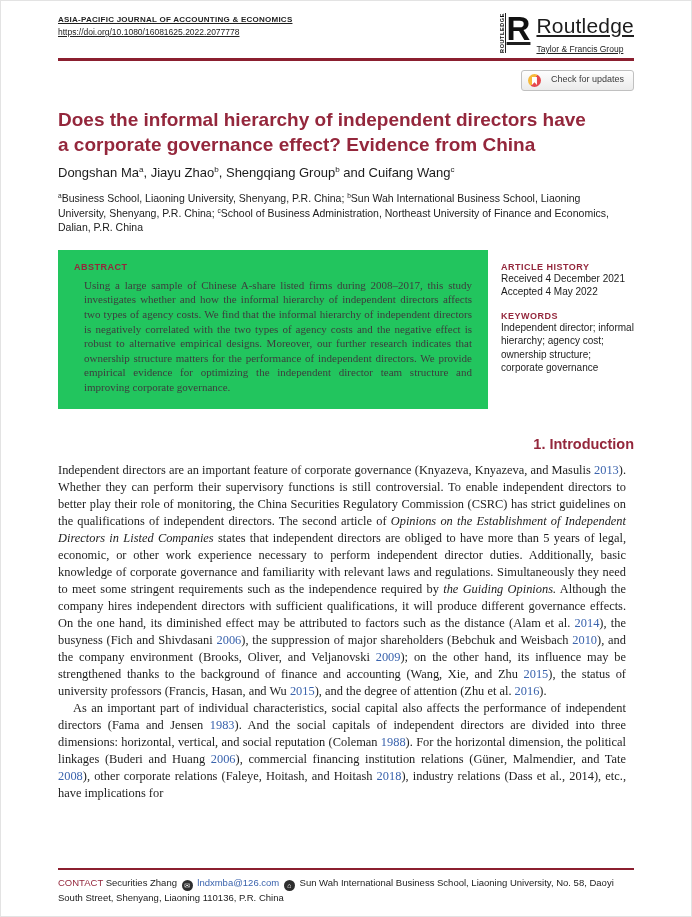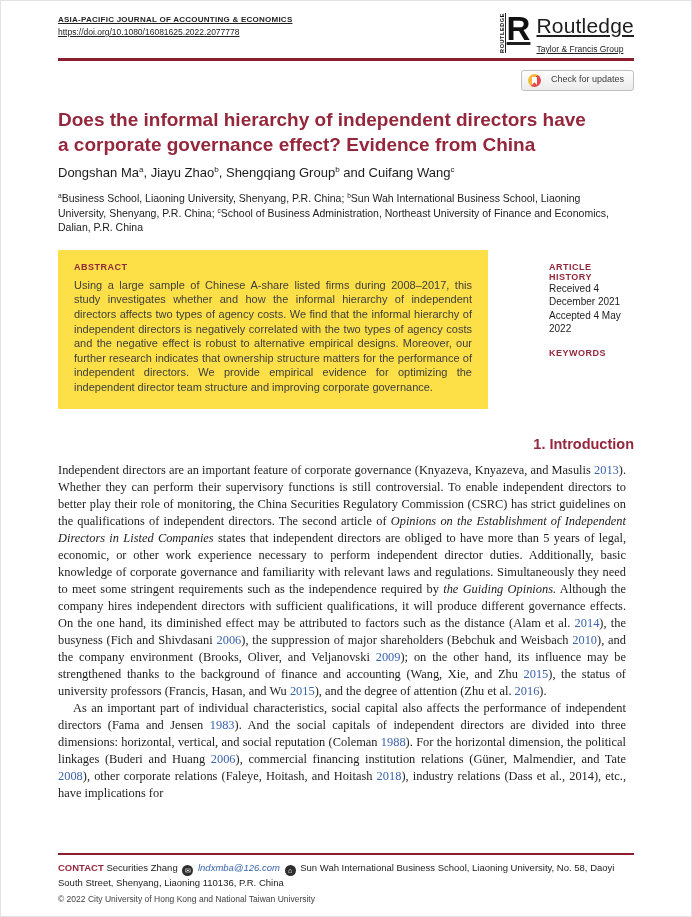--- a/index.html
+++ b/index.html
@@ -38,42 +38,42 @@
   
   .title{margin:17px 0 0 0;font-size:19px;font-weight:bold;color:#94273c;line-height:1.3;}
   .authors{margin-top:8px;font-size:13px;color:#1c1c1c;}
   .affiliations{margin-top:11px;font-size:10.5px;line-height:1.38;color:#1c1c1c;max-width:560px;}
   .seg-sup{font-size:.62em;vertical-align:super;line-height:0;}
   .seg-i{font-style:italic;}
   .seg-link{color:#3a63ad;}
 
   
   .abstract-row{display:flex;margin-top:15px;gap:13px;}
-  .abstract-box{width:430px;box-sizing:border-box;background:#fde047;padding:12px 16px 14px 16px;}
+  .abstract-box{width:430px;box-sizing:border-box;background:#22c55e;padding:12px 16px 14px 16px;}
   .box-label{font-size:9px;font-weight:bold;letter-spacing:.5px;color:#94273c;}
-  .abstract-text{margin:6px 0 0 0;font-size:11px;line-height:14.6px;text-align:justify;color:#3d3d3d;}
-  .meta-col{flex:1;padding-top:12px;margin-left:48px;}
+  .abstract-text{margin:6px 0 0 10px;font-size:11px;line-height:14.6px;text-align:justify;color:#3d3d3d;font-family:Liberation Serif, serif;}
+  .meta-col{flex:1;padding-top:12px;}
   .meta-label{font-size:9px;font-weight:bold;letter-spacing:.5px;color:#94273c;}
   .meta-line{font-size:10px;line-height:13.5px;color:#1c1c1c;}
   .meta-gap{margin-top:12px;}
   .kw-text{font-size:10px;line-height:13.5px;color:#1c1c1c;}
 
   
   .section-heading{margin:27px 0 0 0;font-size:14.5px;font-weight:bold;color:#94273c;text-align:right;}
   .body-para{margin:10px 8px 0 0;font-family:"Liberation Serif",serif;font-size:12.4px;line-height:17px;text-align:justify;color:#1d1d1d;}
   .body-para + .body-para{margin-top:0;}
   .indent{text-indent:15px;}
 
   
   .footer{position:absolute;left:57px;right:57px;bottom:12px;}
   .rule-footer{height:2px;background:#8b1f2f;}
   .contact-line{margin:6px 0 0 0;font-size:9.5px;line-height:13px;color:#1c1c1c;}
-  .contact-label{font-weight:bold;color:#94273c;}
+  .contact-label{font-weight:normal;color:#94273c;}
   .c-icon{display:inline-flex;align-items:center;justify-content:center;width:11px;height:11px;border-radius:50%;background:#2e2e2e;color:#fff;font-size:7px;line-height:1;vertical-align:-2px;margin:0 2px;}
-  .email{color:#3a63ad;font-style:italic;}
+  .email{color:#3a63ad;}
   .copyright{margin:5px 0 0 0;font-size:8.5px;color:#3f3f3f;}
 </style>
 </head>
 <body>
 
 <div class="page">
   <div class="content">
 
     <div class="masthead">
       <div>
@@ -109,33 +109,33 @@
     <div class="abstract-row">
       <div class="abstract-box">
         <div class="box-label">ABSTRACT</div>
         <p class="abstract-text">Using a large sample of Chinese A-share listed firms during 2008–2017, this study investigates whether and how the informal hierarchy of independent directors affects two types of agency costs. We find that the informal hierarchy of independent directors is negatively correlated with the two types of agency costs and the negative effect is robust to alternative empirical designs. Moreover, our further research indicates that ownership structure matters for the performance of independent directors. We provide empirical evidence for optimizing the independent director team structure and improving corporate governance.</p>
       </div>
       <aside class="meta-col">
         <div class="meta-label">ARTICLE HISTORY</div>
         <div class="meta-line">Received 4 December 2021</div>
         <div class="meta-line">Accepted 4 May 2022</div>
         <div class="meta-label meta-gap">KEYWORDS</div>
+        <div class="kw-text">Independent director; informal hierarchy; agency cost; ownership structure; corporate governance</div>
       </aside>
     </div>
 
     <h2 class="section-heading">1. Introduction</h2>
     <p class="body-para"><span>Independent directors are an important feature of corporate governance (Knyazeva, Knyazeva, and Masulis </span><span class="seg-link">2013</span><span>). Whether they can perform their supervisory functions is still controversial. To enable independent directors to better play their role of monitoring, the China Securities Regulatory Commission (CSRC) has strict guidelines on the qualifications of independent directors. The second article of </span><span class="seg-i">Opinions on the Establishment of Independent Directors in Listed Companies</span><span> states that independent directors are obliged to have more than 5 years of legal, economic, or other work experience necessary to perform independent director duties. Additionally, basic knowledge of corporate governance and familiarity with relevant laws and regulations. Simultaneously they need to meet some stringent requirements such as the independence required by </span><span class="seg-i">the Guiding Opinions.</span><span> Although the company hires independent directors with sufficient qualifications, it will produce different governance effects. On the one hand, its diminished effect may be attributed to factors such as the distance (Alam et al. </span><span class="seg-link">2014</span><span>), the busyness (Fich and Shivdasani </span><span class="seg-link">2006</span><span>), the suppression of major shareholders (Bebchuk and Weisbach </span><span class="seg-link">2010</span><span>), and the company environment (Brooks, Oliver, and Veljanovski </span><span class="seg-link">2009</span><span>); on the other hand, its influence may be strengthened thanks to the background of finance and accounting (Wang, Xie, and Zhu </span><span class="seg-link">2015</span><span>), the status of university professors (Francis, Hasan, and Wu </span><span class="seg-link">2015</span><span>), and the degree of attention (Zhu et al. </span><span class="seg-link">2016</span><span>).</span></p>
     <p class="body-para indent"><span>As an important part of individual characteristics, social capital also affects the performance of independent directors (Fama and Jensen </span><span class="seg-link">1983</span><span>). And the social capitals of independent directors are divided into three dimensions: horizontal, vertical, and social reputation (Coleman </span><span class="seg-link">1988</span><span>). For the horizontal dimension, the political linkages (Buderi and Huang </span><span class="seg-link">2006</span><span>), commercial financing institution relations (Güner, Malmendier, and Tate </span><span class="seg-link">2008</span><span>), other corporate relations (Faleye, Hoitash, and Hoitash </span><span class="seg-link">2018</span><span>), industry relations (Dass et al., 2014), etc., have implications for</span></p>
   </div>
 
   <div class="footer">
     <div class="rule-footer"></div>
     <p class="contact-line">
       <span class="contact-label">CONTACT</span>
       <span>Securities Zhang</span>
       <span class="c-icon">✉</span>
       <span class="email">lndxmba@126.com</span>
       <span class="c-icon">⌂</span>
       <span>Sun Wah International Business School, Liaoning University, No. 58, Daoyi South Street, Shenyang, Liaoning 110136, P.R. China</span>
     </p>
-    <p class="copyright">© 2022 City University of Hong Kong and National Taiwan University</p>
   </div>
 </div>
 
 </body></html>

